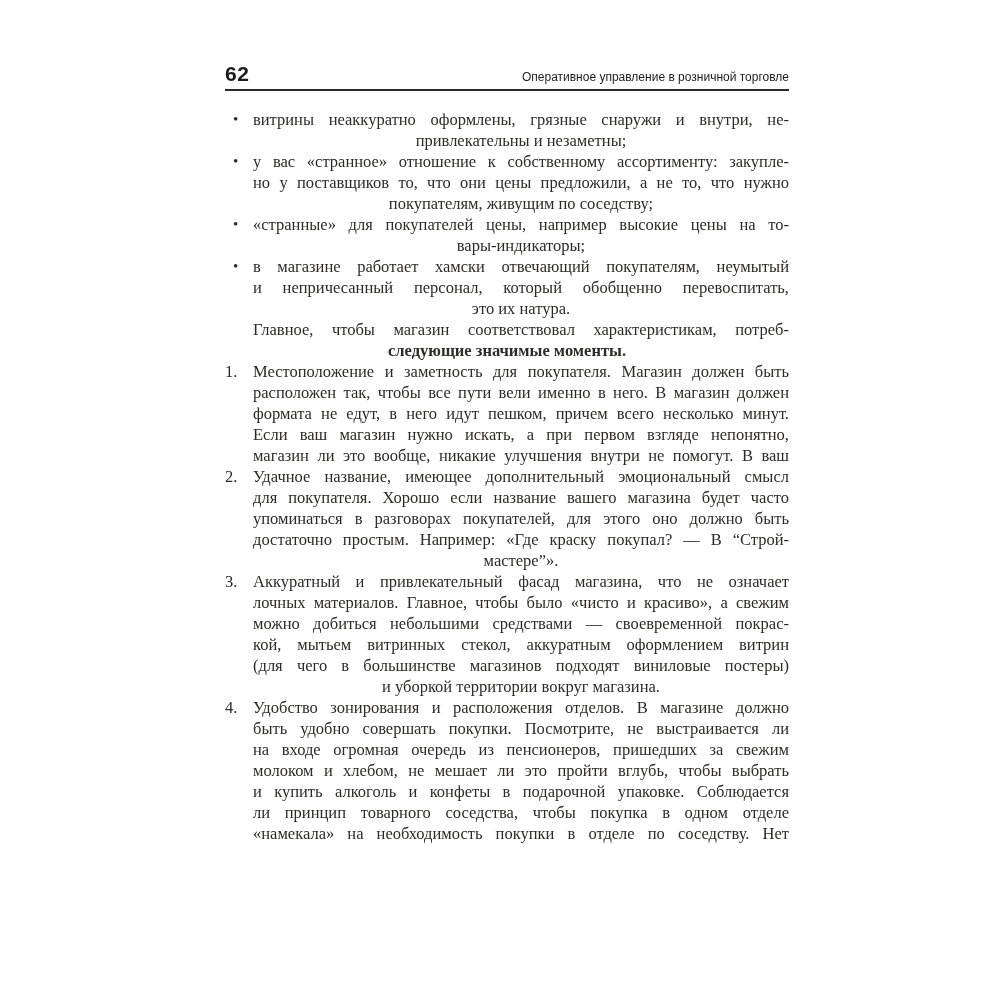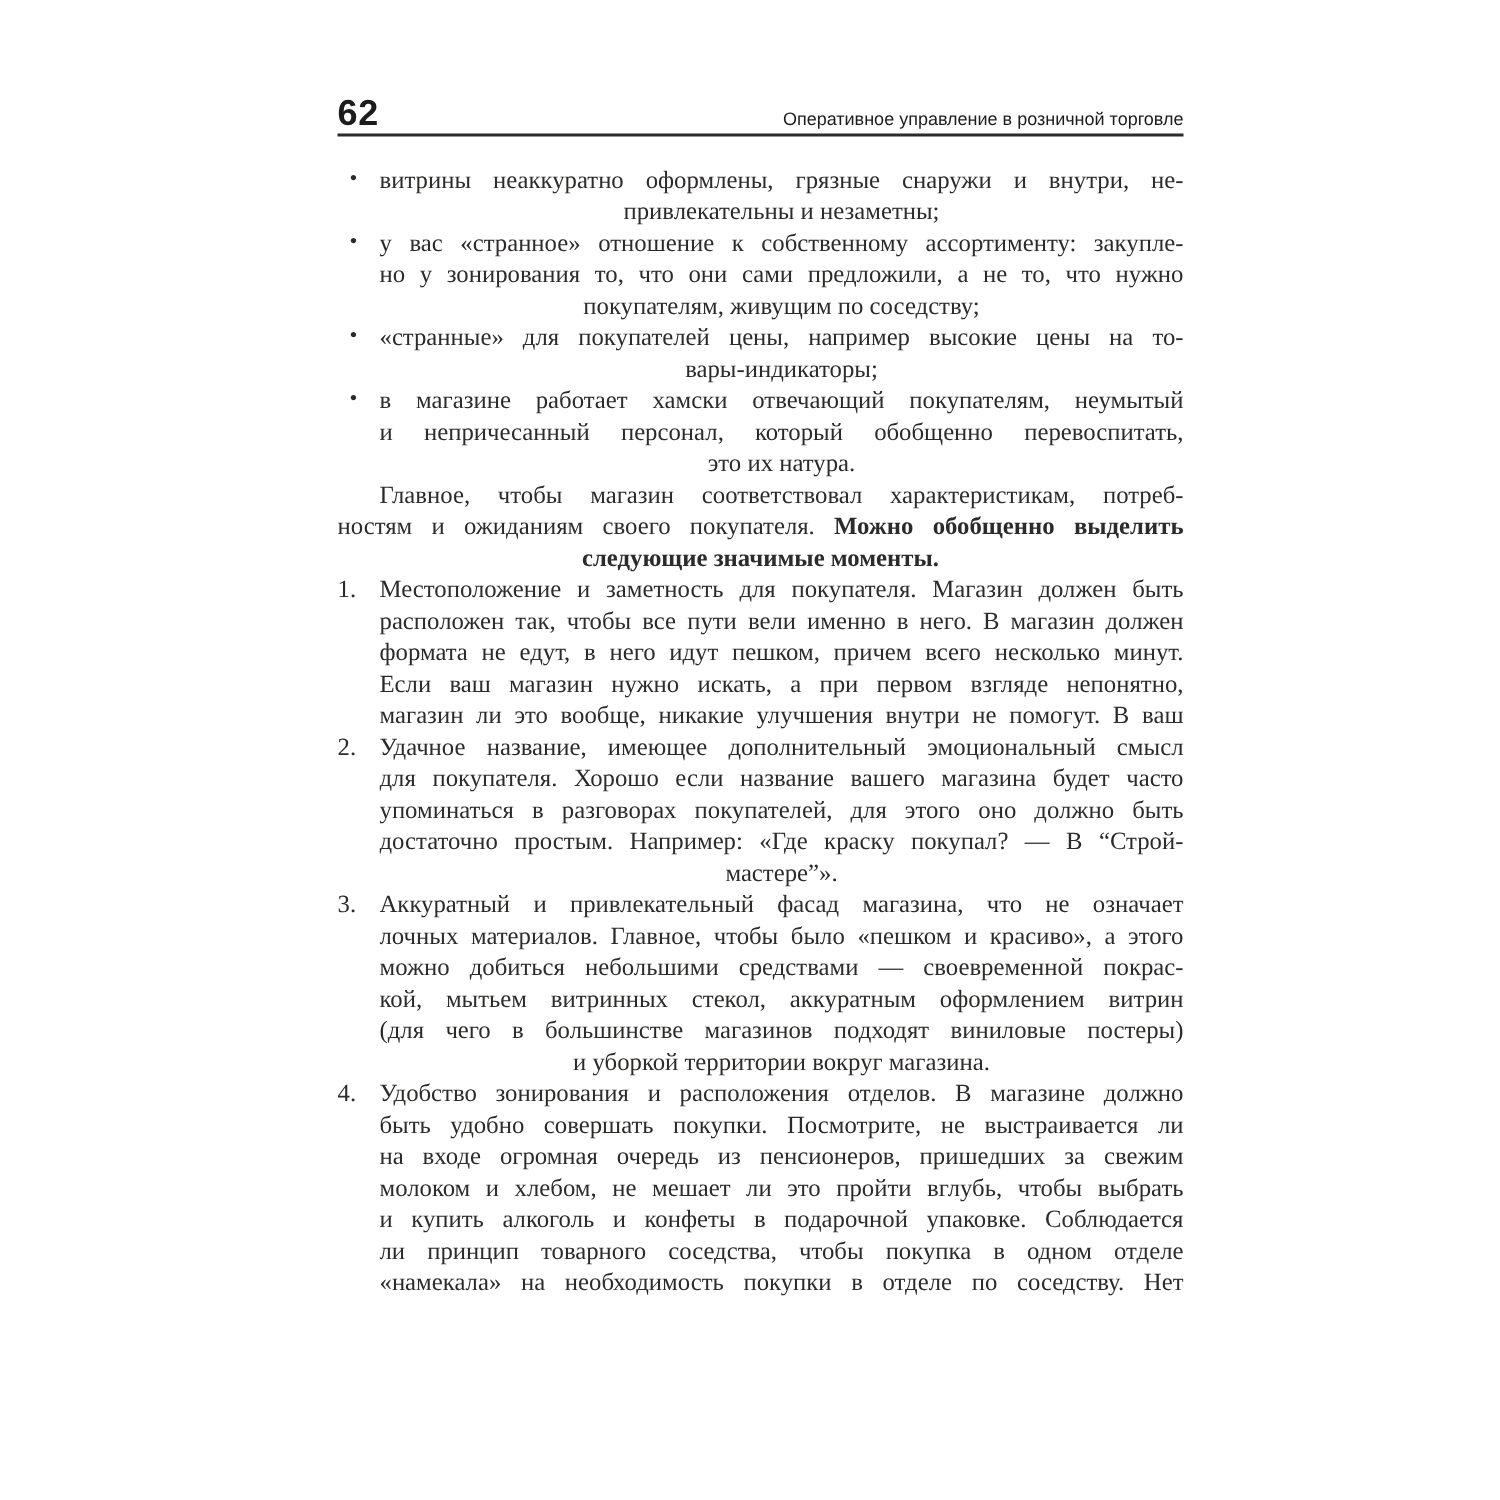--- a/index.html
+++ b/index.html
@@ -9,21 +9,21 @@
   }
   html,body{margin:0;padding:0;}
   body{width:1000px;height:1000px;background:var(--bg);overflow:hidden;}
   .page{position:relative;width:1000px;height:1000px;background:var(--bg);
         font-family:"Liberation Serif", serif;color:var(--text);}
   .content{position:absolute;left:225px;top:62px;width:564px;}
 
   
   .header{display:flex;justify-content:space-between;align-items:baseline;
           font-family:"Liberation Sans", sans-serif;height:24px;}
-  .page-num{font-weight:bold;font-size:24px;color:#1c1c1c;letter-spacing:.5px;}
+  .page-num{font-weight:bold;font-size:21px;color:#1c1c1c;letter-spacing:.5px;}
   .running-title{font-size:12px;color:#1c1c1c;}
   .rule{border-top:2px solid var(--rule);margin-top:3px;margin-bottom:18px;}
 
   
   .bodytext{font-size:16.5px;}
   .line{height:21px;line-height:21px;overflow:hidden;text-align:justify;
         white-space:normal;}
   .line.just::after{content:"";display:inline-block;width:100%;height:0;}
   .line.last{text-align:center;}
   .line.indent{padding-left:28px;}
@@ -54,21 +54,21 @@
             <span class="marker bullet">•</span>
             <div class="item-text">
               <div class="line just"><span>витрины неаккуратно оформлены, грязные снаружи и внутри, не-</span></div>
               <div class="line last"><span>привлекательны и незаметны;</span></div>
             </div>
           </div>
           <div class="list-item">
             <span class="marker bullet">•</span>
             <div class="item-text">
               <div class="line just"><span>у вас «странное» отношение к собственному ассортименту: закупле-</span></div>
-              <div class="line just"><span>но у зонирования то, что они сами предложили, а не то, что нужно</span></div>
+              <div class="line just"><span>но у поставщиков то, что они цены предложили, а не то, что нужно</span></div>
               <div class="line last"><span>покупателям, живущим по соседству;</span></div>
             </div>
           </div>
           <div class="list-item">
             <span class="marker bullet">•</span>
             <div class="item-text">
               <div class="line just"><span>«странные» для покупателей цены, например высокие цены на то-</span></div>
               <div class="line last"><span>вары-индикаторы;</span></div>
             </div>
           </div>
@@ -76,21 +76,20 @@
             <span class="marker bullet">•</span>
             <div class="item-text">
               <div class="line just"><span>в магазине работает хамски отвечающий покупателям, неумытый</span></div>
               <div class="line just"><span>и непричесанный персонал, который обобщенно перевоспитать,</span></div>
               <div class="line last"><span>это их натура.</span></div>
             </div>
           </div>
         </div>
       <div id="paragraph" class="paragraph">
           <div class="line just indent"><span>Главное, чтобы магазин соответствовал характеристикам, потреб-</span></div>
-          <div class="line just"><span>ностям и ожиданиям своего покупателя. </span><span class="b">Можно обобщенно выделить</span></div>
           <div class="line last"><span class="b">следующие значимые моменты.</span></div>
         </div>
       <div id="numbered-list">
           <div class="list-item">
             <span class="marker num">1.</span>
             <div class="item-text">
               <div class="line just"><span>Местоположение и заметность для покупателя. Магазин должен быть</span></div>
               <div class="line just"><span>расположен так, чтобы все пути вели именно в него. В магазин должен</span></div>
               <div class="line just"><span>формата не едут, в него идут пешком, причем всего несколько минут.</span></div>
               <div class="line just"><span>Если ваш магазин нужно искать, а при первом взгляде непонятно,</span></div>
@@ -104,21 +103,21 @@
               <div class="line just"><span>для покупателя. Хорошо если название вашего магазина будет часто</span></div>
               <div class="line just"><span>упоминаться в разговорах покупателей, для этого оно должно быть</span></div>
               <div class="line just"><span>достаточно простым. Например: «Где краску покупал? — В “Строй-</span></div>
               <div class="line last"><span>мастере”».</span></div>
             </div>
           </div>
           <div class="list-item">
             <span class="marker num">3.</span>
             <div class="item-text">
               <div class="line just"><span>Аккуратный и привлекательный фасад магазина, что не означает</span></div>
-              <div class="line just"><span>лочных материалов. Главное, чтобы было «пешком и красиво», а этого</span></div>
+              <div class="line just"><span>лочных материалов. Главное, чтобы было «чисто и красиво», а свежим</span></div>
               <div class="line just"><span>можно добиться небольшими средствами — своевременной покрас-</span></div>
               <div class="line just"><span>кой, мытьем витринных стекол, аккуратным оформлением витрин</span></div>
               <div class="line just"><span>(для чего в большинстве магазинов подходят виниловые постеры)</span></div>
               <div class="line last"><span>и уборкой территории вокруг магазина.</span></div>
             </div>
           </div>
           <div class="list-item">
             <span class="marker num">4.</span>
             <div class="item-text">
               <div class="line just"><span>Удобство зонирования и расположения отделов. В магазине должно</span></div>

